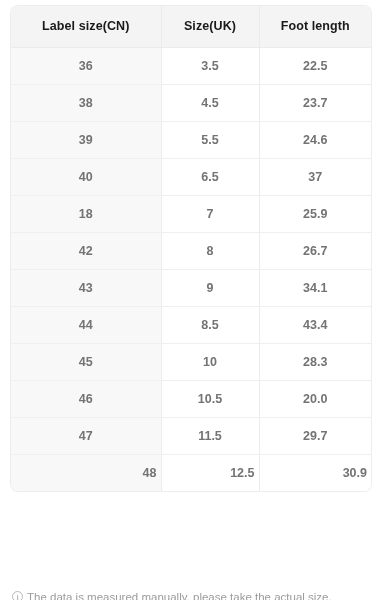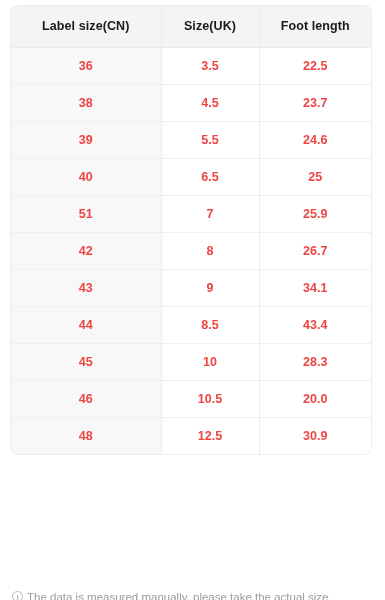--- a/index.html
+++ b/index.html
@@ -58,30 +58,30 @@
     border-bottom: 1px solid #ebebeb;
     box-sizing: border-box;
   }
   table.size-table thead th:last-child { border-right: none; }
 
   table.size-table tbody td {
     height: 37px;
     padding: 0 4px;
     font-size: 12.5px;
     font-weight: 700;
-    color: #ef4444;
+    color: #737373;
     text-align: center;
     vertical-align: middle;
     border-right: 1px solid #ebebeb;
     border-bottom: 1px solid #efefef;
     background: #ffffff;
     box-sizing: border-box;
   }
   table.size-table tbody td:last-child { border-right: none; }
-  table.size-table tbody tr:last-child td { border-bottom: none; }
+  table.size-table tbody tr:last-child td { border-bottom: none; text-align: right; }
 
   table.size-table tbody td.label-col {
     background: #f8f8f8;
   }
 
   .footnote {
     position: absolute;
     left: 12px;
     top: 590px;
     width: 362px;
@@ -140,24 +140,24 @@
           <td>23.7</td>
         </tr>
         <tr>
           <td class="label-col">39</td>
           <td>5.5</td>
           <td>24.6</td>
         </tr>
         <tr>
           <td class="label-col">40</td>
           <td>6.5</td>
-          <td>25</td>
-        </tr>
-        <tr>
-          <td class="label-col">51</td>
+          <td>37</td>
+        </tr>
+        <tr>
+          <td class="label-col">18</td>
           <td>7</td>
           <td>25.9</td>
         </tr>
         <tr>
           <td class="label-col">42</td>
           <td>8</td>
           <td>26.7</td>
         </tr>
         <tr>
           <td class="label-col">43</td>
@@ -171,20 +171,25 @@
         </tr>
         <tr>
           <td class="label-col">45</td>
           <td>10</td>
           <td>28.3</td>
         </tr>
         <tr>
           <td class="label-col">46</td>
           <td>10.5</td>
           <td>20.0</td>
+        </tr>
+        <tr>
+          <td class="label-col">47</td>
+          <td>11.5</td>
+          <td>29.7</td>
         </tr>
         <tr>
           <td class="label-col">48</td>
           <td>12.5</td>
           <td>30.9</td>
         </tr>
       </tbody>
     </table>
   </div>
 

